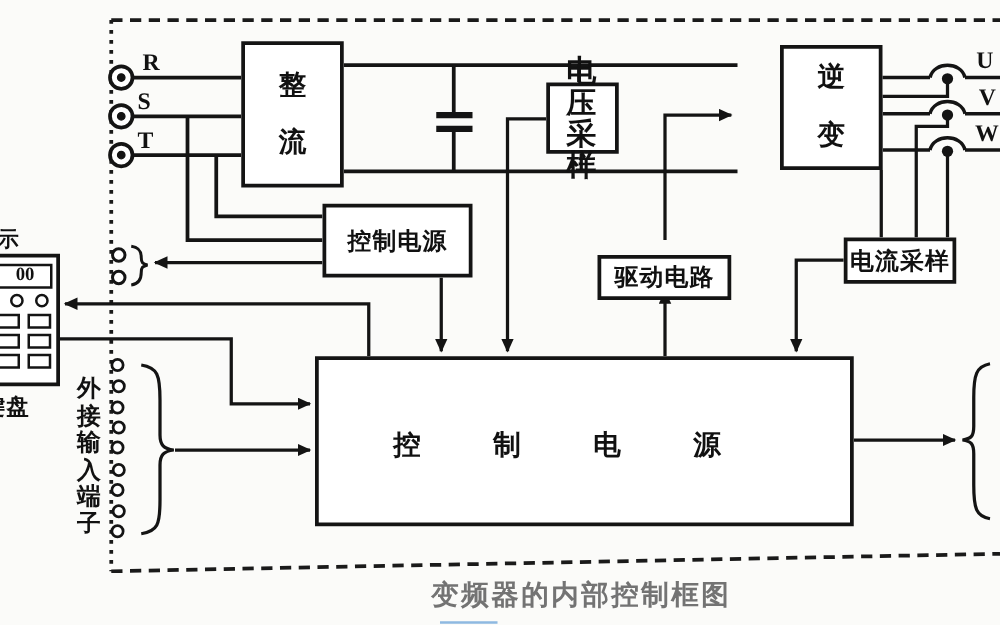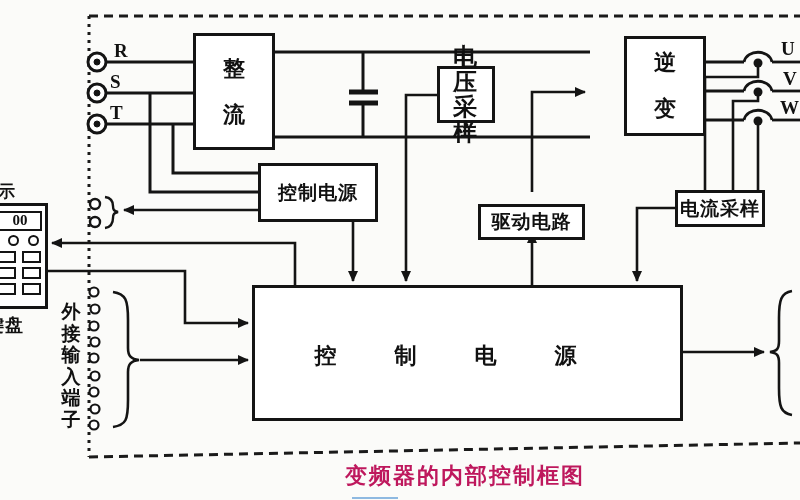--- a/index.html
+++ b/index.html
@@ -11,21 +11,21 @@
        font-weight:700;color:#111;}
   .vtext{word-break:break-all;line-height:46px;font-size:22px;width:26px;}
   .vtext2{word-break:break-all;line-height:25px;font-size:24px;width:40px;letter-spacing:2px;}
   .hlabel{font-size:19px;letter-spacing:1px;}
   .mainlabel{font-size:22px;letter-spacing:58px;padding-left:14px;padding-top:6px;white-space:nowrap;}
   .termletter{position:absolute;font-family:"Liberation Serif","DejaVu Serif",serif;
               font-weight:700;font-size:19px;color:#111;}
   .extinput{position:absolute;left:60px;top:301px;width:22px;font-size:19px;font-weight:700;
             line-height:21.5px;word-break:break-all;text-align:center;color:#111;}
   .caption{position:absolute;left:300px;top:461px;width:330px;text-align:center;
-           font-size:22px;font-weight:700;letter-spacing:2px;color:#be185d;}
+           font-size:22px;font-weight:700;letter-spacing:2px;color:#737373;}
   
   .keypad{position:absolute;left:-8px;top:203px;width:56px;height:106px;background:#fff;
           border:3px solid #141414;box-sizing:border-box;}
   .kdisplay{margin:5px 3px 4px 3px;height:20px;border:2.5px solid #141414;box-sizing:border-box;
             font-weight:700;font-size:15px;line-height:15px;text-align:center;
             font-family:"Liberation Serif",serif;}
   .kleds{display:flex;gap:9px;justify-content:center;margin:1px 0 4px 6px;}
   .kled{width:7px;height:7px;border:2px solid #141414;border-radius:50%;box-sizing:content-box;background:#fff;}
   .kkeys{display:grid;grid-template-columns:1fr 1fr;gap:4px 6px;padding:1px 4px 0 2px;}
   .kkey{height:8px;border:2px solid #141414;background:#fff;}

